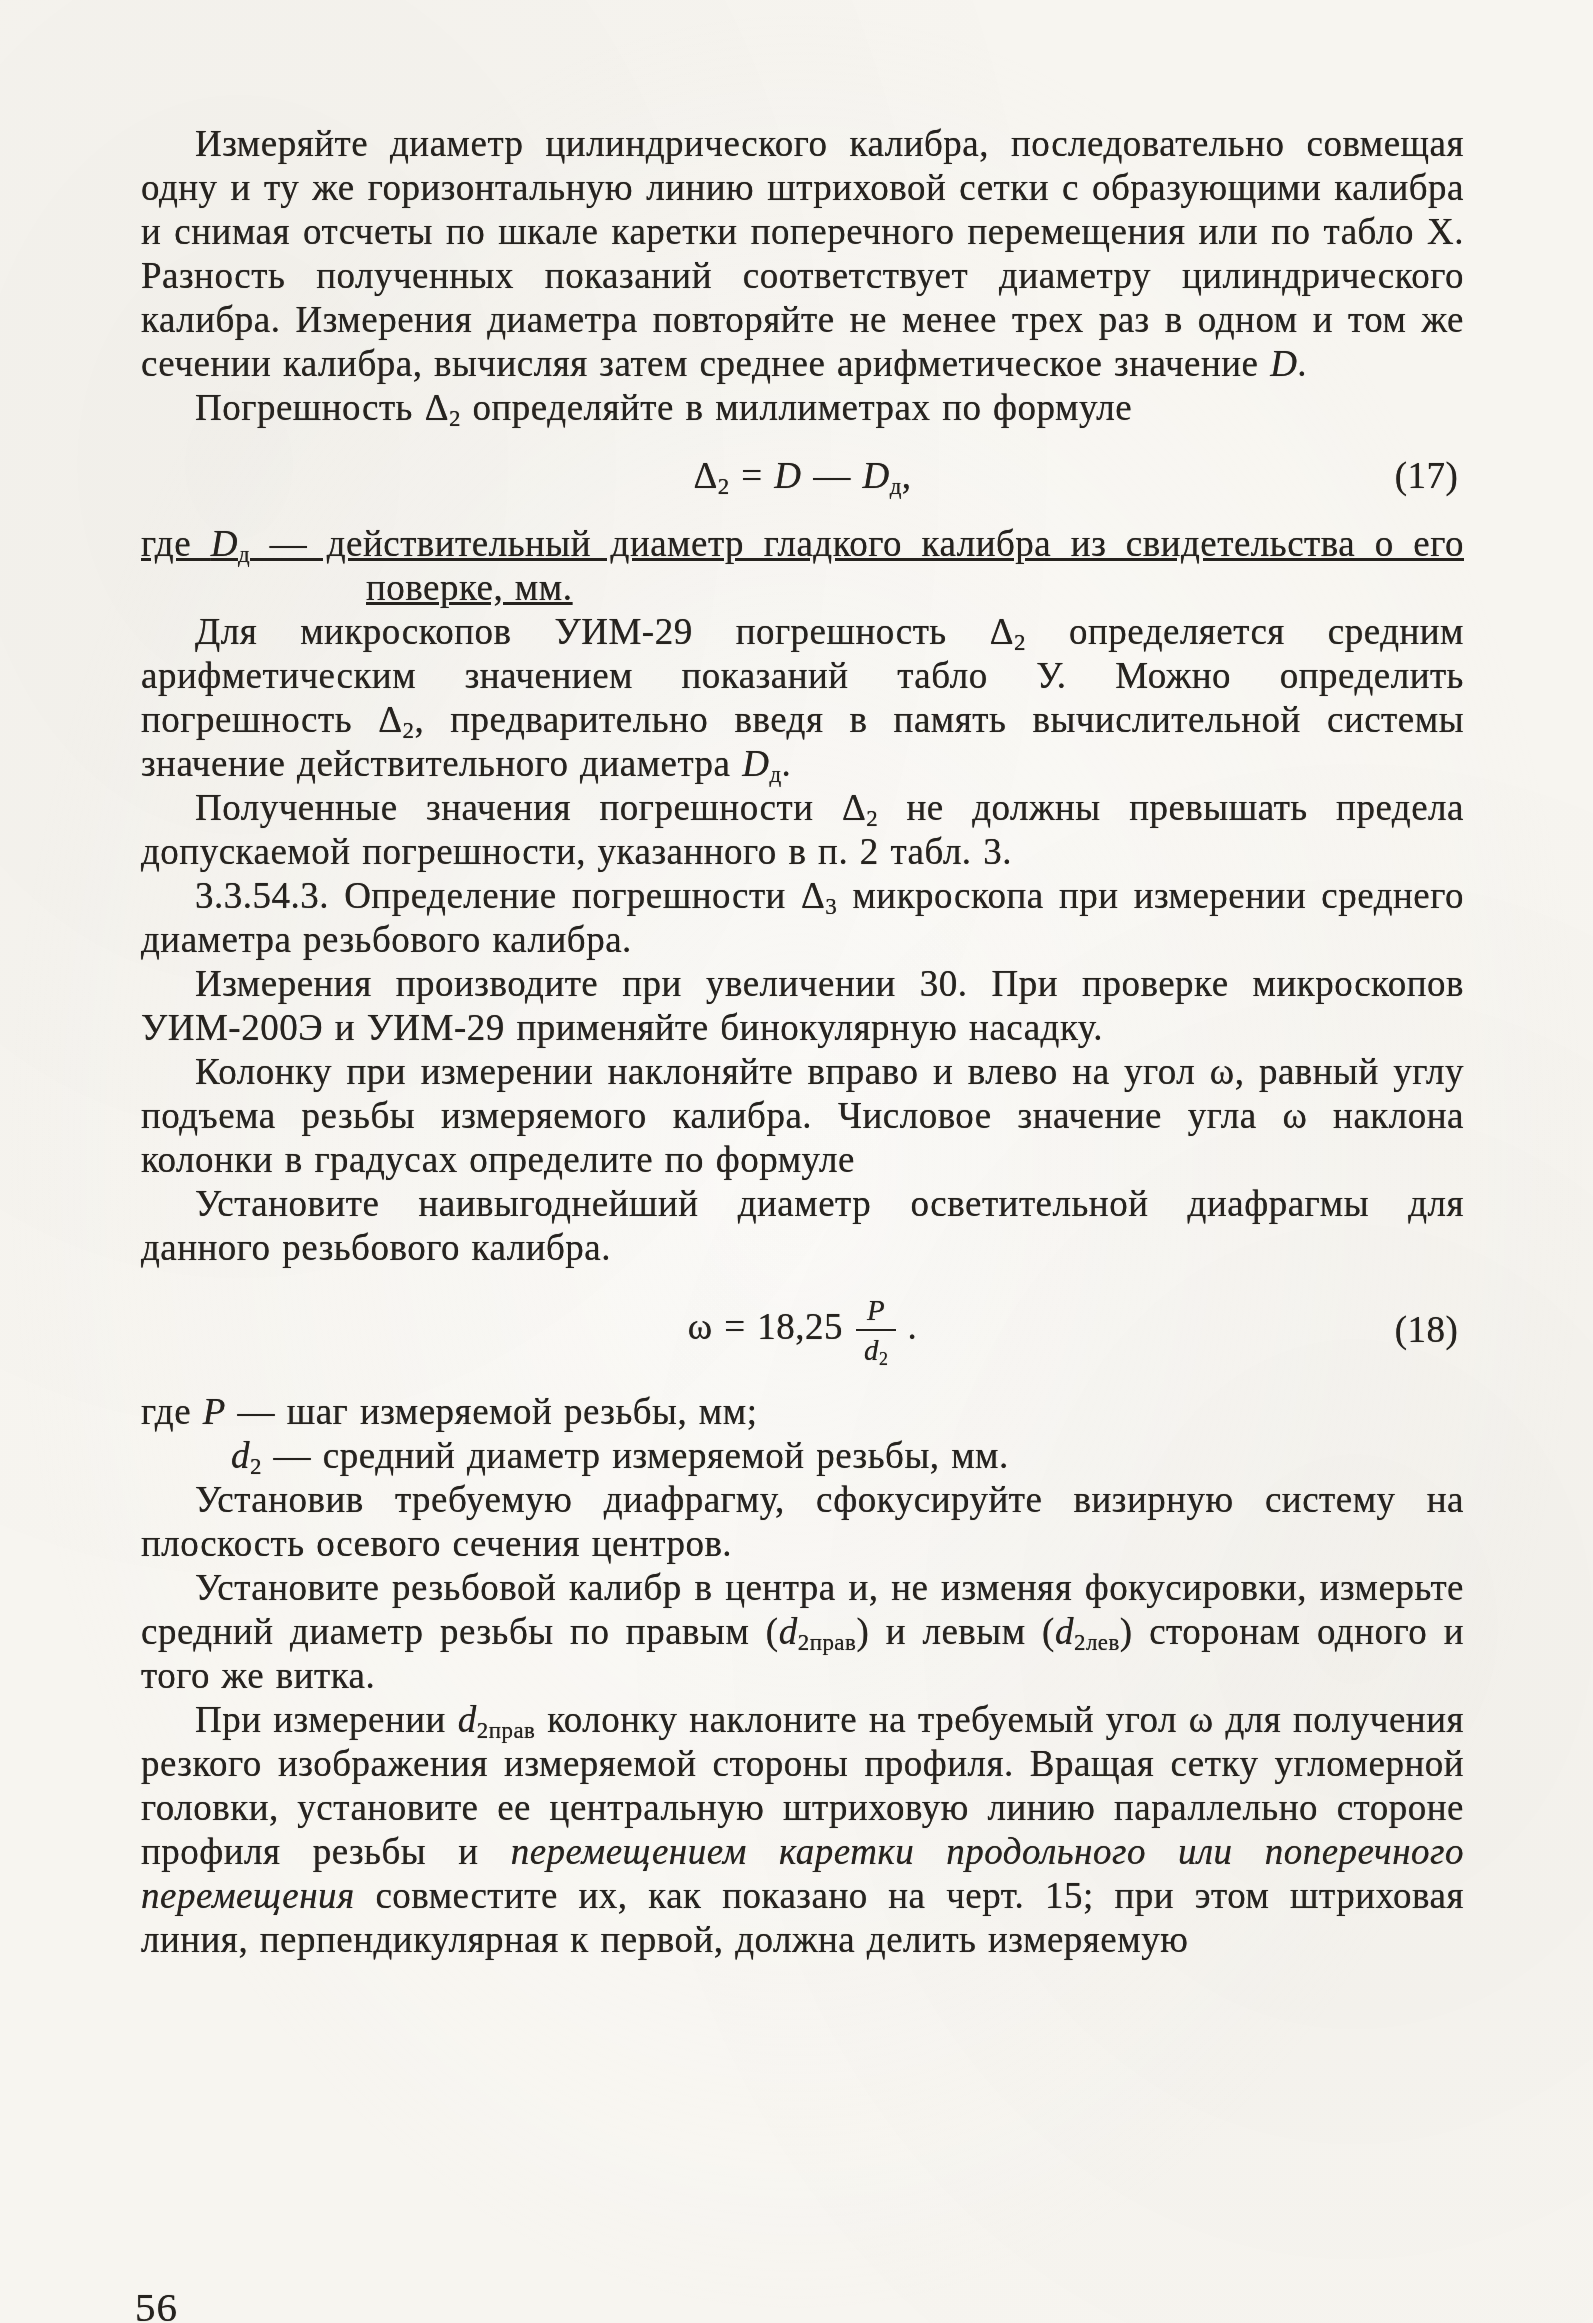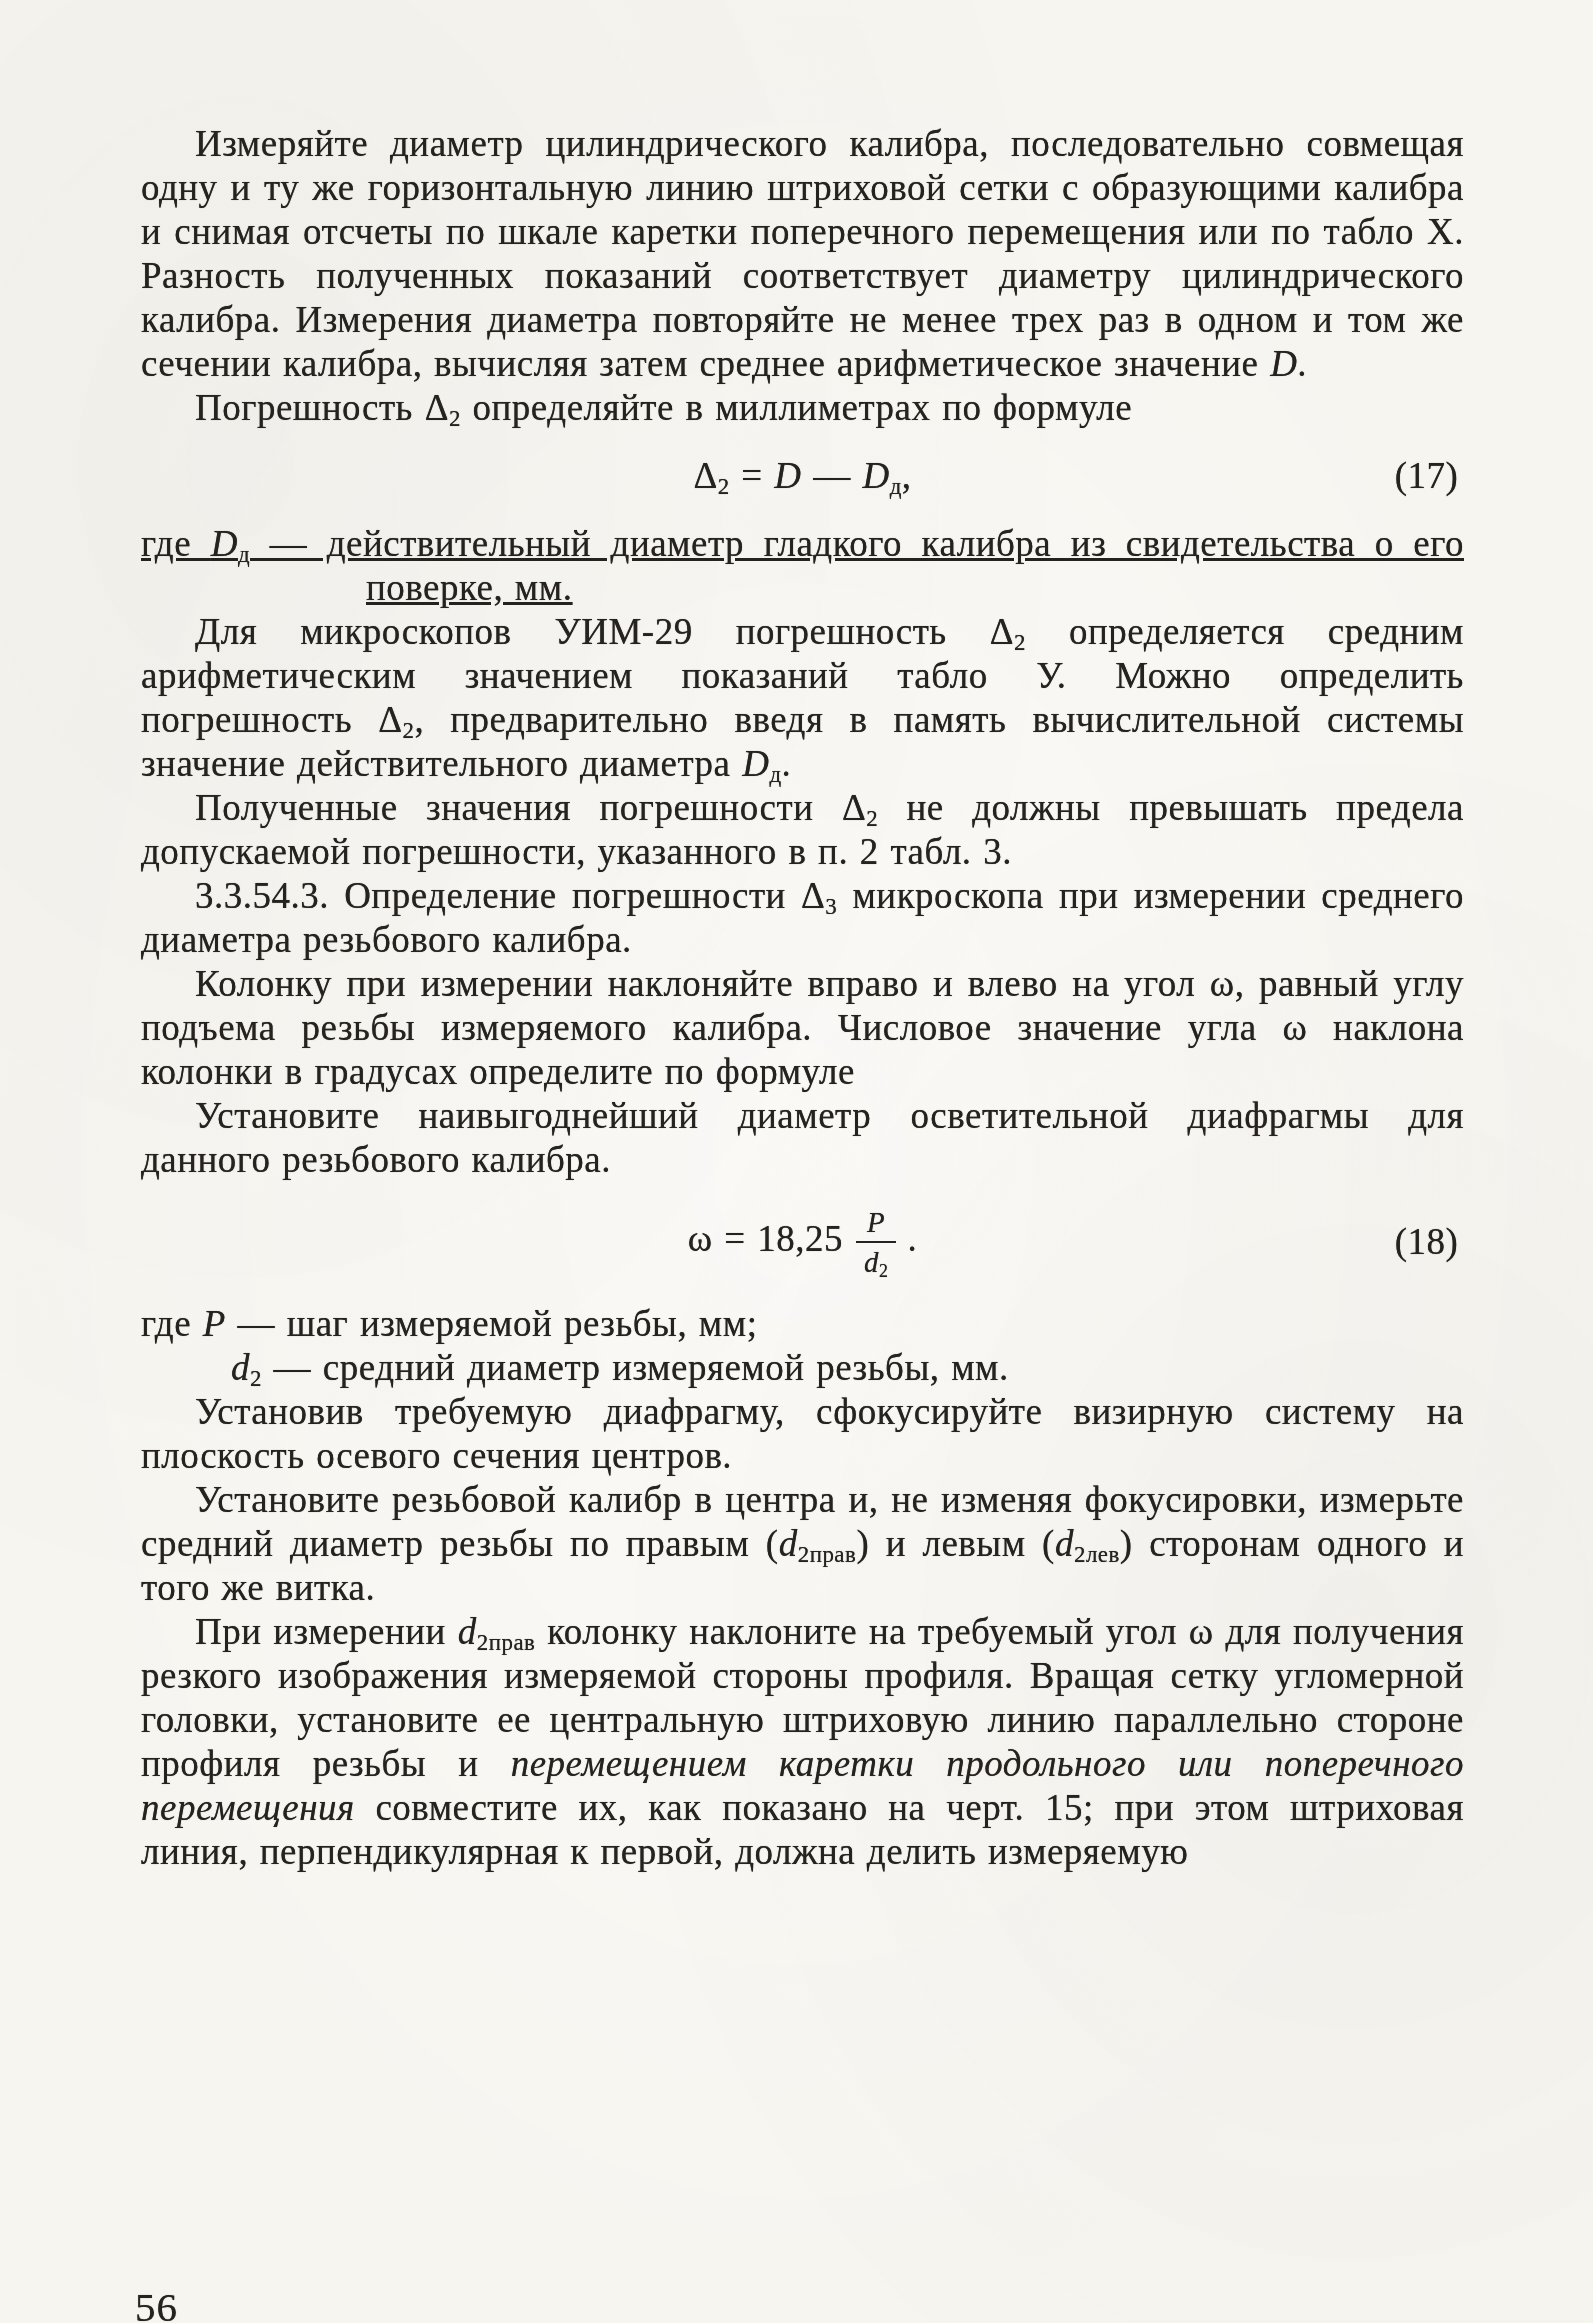--- a/index.html
+++ b/index.html
@@ -85,20 +85,21 @@
     </div>
 
     <p class="hang">где <i>D</i><sub>д</sub> — действительный диаметр гладкого калибра из свидетельства о его поверке, мм.</p>
 
     <p class="para">Для микроскопов УИМ-29 погрешность Δ<sub>2</sub> определяется средним арифметическим значением показаний табло У. Можно определить погрешность Δ<sub>2</sub>, предварительно введя в память вычислительной системы значение действительного диаметра <i>D</i><sub>д</sub>.</p>
 
     <p class="para">Полученные значения погрешности Δ<sub>2</sub> не должны превышать предела допускаемой погрешности, указанного в п. 2 табл. 3.</p>
 
     <p class="para">3.3.54.3. Определение погрешности Δ<sub>3</sub> микроскопа при измерении среднего диаметра резьбового калибра.</p>
 
+    <p class="para">Измерения производите при увеличении 30. При проверке микроскопов УИМ-200Э и УИМ-29 применяйте бинокулярную насадку.</p>
 
     <p class="para">Колонку при измерении наклоняйте вправо и влево на угол ω, равный углу подъема резьбы измеряемого калибра. Числовое значение угла ω наклона колонки в градусах определите по формуле</p>
 
     <p class="para">Установите наивыгоднейший диаметр осветительной диафрагмы для данного резьбового калибра.</p>
 
     <div class="formula">
       <span>ω = 18,25</span><span class="frac"><span class="num"><i>P</i></span><span class="den"><i>d</i><sub>2</sub></span></span><span>.</span>
       <span class="eqnum">(18)</span>
     </div>
 

